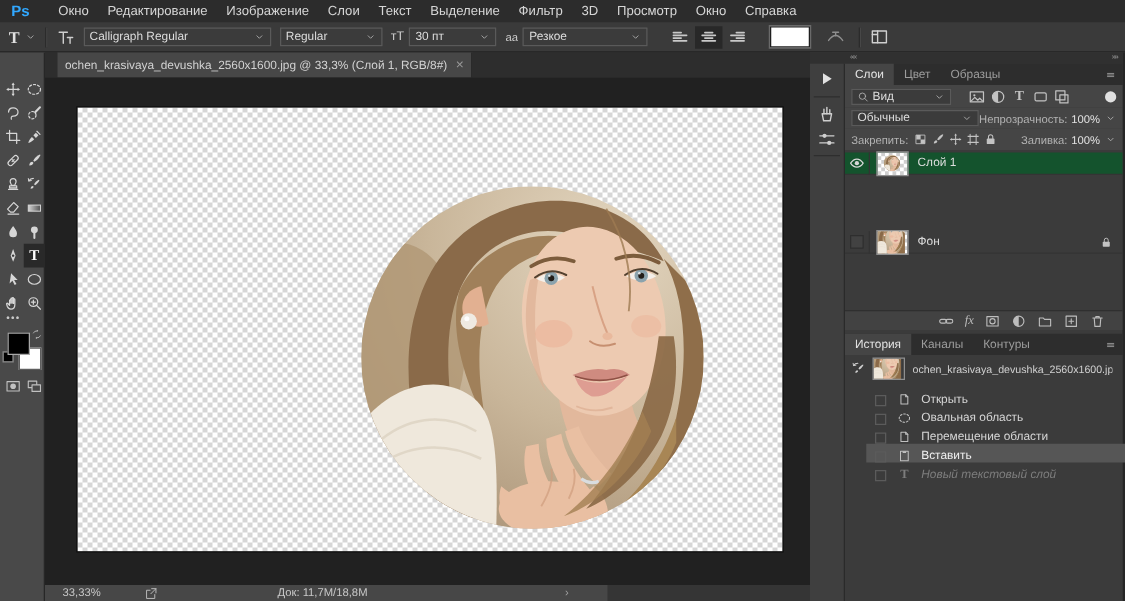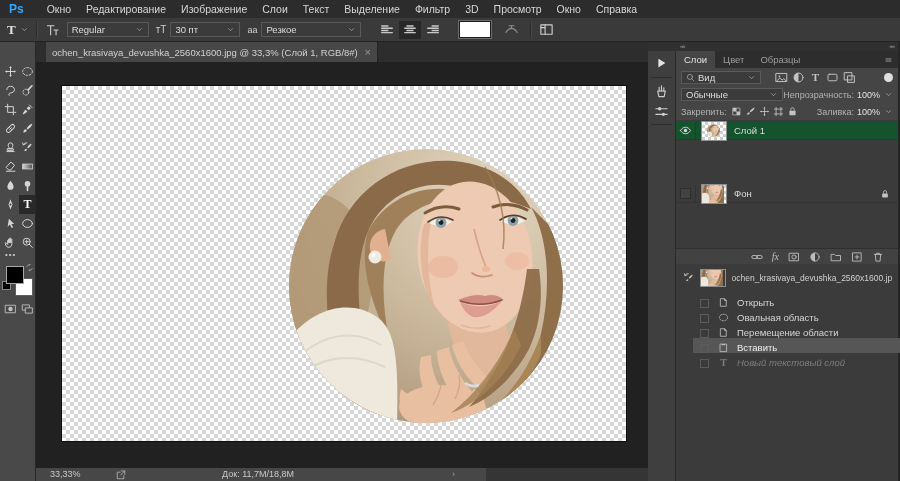--- a/index.html
+++ b/index.html
@@ -60,21 +60,21 @@
   #rightdock{left:648px;top:42px;width:252px;height:439px;background:#3b3b3b;border-right:2px solid #262626;box-sizing:border-box;}
   #dock-header{position:absolute;left:0;top:0;width:250px;height:9px;background:#303030;font-size:6px;color:#9c9c9c;letter-spacing:-1px;}
   #iconstrip{position:absolute;left:0;top:9px;width:28px;height:430px;background:#3f3f3f;border-right:1px solid #2a2a2a;box-sizing:border-box;}
   .strip-div{position:absolute;left:3px;width:21px;height:1px;background:#2e2e2e;}
   .panelcol{position:absolute;left:28px;width:222px;}
   .ptabbar{background:#2d2d2d;height:17px;display:flex;align-items:stretch;position:relative;}
   .ptab{display:flex;align-items:center;padding:0 8px;font-size:9.5px;color:#9d9d9d;}
   .ptab.active{background:#454545;color:#e4e4e4;}
   .pmenu-icon{position:absolute;right:5px;top:5px;width:9px;height:8px;color:#9a9a9a;}
   .hdr{background:#454545;}
-  .prow{display:flex;align-items:center;padding:0 5px;box-sizing:border-box;justify-content:center;}
+  .prow{display:flex;align-items:center;padding:0 5px;box-sizing:border-box;}
   .lbl{color:#b3b3b3;font-size:9px;white-space:nowrap;}
   .val{color:#e2e2e2;font-size:9px;margin-left:3px;}
   .sicon{width:13px;height:13px;color:#c3c3c3;}
   .layer-row{position:absolute;left:0;width:222px;height:18px;display:flex;align-items:center;border-bottom:1px solid #343434;box-sizing:border-box;}
   .layer-row.sel{background:#14532d;}
   .eyecell{width:20px;height:18px;display:flex;align-items:center;justify-content:center;border-right:1px solid #333;box-sizing:border-box;}
   .thumb{width:24px;height:18px;margin-left:6px;outline:1px solid #8f8f8f;background:
          conic-gradient(#cfcfcf 25%,#ffffff 0 50%,#cfcfcf 0 75%,#ffffff 0);background-size:6px 6px;
          position:relative;overflow:hidden;flex:0 0 auto;}
   .lname{margin-left:8px;font-size:9.5px;color:#dddddd;}
@@ -180,20 +180,28 @@
           </svg>
         </span>
     </span>
     <span class="vsep"></span>
     <span class="oicon" data-icon="orient">
         <svg viewBox="0 0 16 16" fill="none" stroke="currentColor" stroke-width="1.2" stroke-linecap="round" stroke-linejoin="round">
           <path d="M2.5 4h7M6 4v9.5"></path>
           <path d="M9.5 8.5h4.5M11.8 8.5v5"></path>
         </svg>
       </span>
+    <span class="obox" style="width:150px;">
+      <span>Calligraph Regular</span>
+        <span class="chev" data-icon="chevd">
+          <svg viewBox="0 0 16 16" fill="none" stroke="currentColor" stroke-width="1.2" stroke-linecap="round" stroke-linejoin="round">
+            <path d="M4.5 6.5 8 10l3.5-3.5"></path>
+          </svg>
+        </span>
+    </span>
     <span class="obox" style="width:82px;">
       <span>Regular</span>
         <span class="chev" data-icon="chevd">
           <svg viewBox="0 0 16 16" fill="none" stroke="currentColor" stroke-width="1.2" stroke-linecap="round" stroke-linejoin="round">
             <path d="M4.5 6.5 8 10l3.5-3.5"></path>
           </svg>
         </span>
     </span>
     <span style="font-size:10px;color:#cfcfcf;margin-right:-3px;">тТ</span>
     <span class="obox" style="width:70px;">
@@ -677,20 +685,30 @@
           </span>
         <span class="sicon" data-icon="trash">
             <svg viewBox="0 0 16 16" fill="none" stroke="currentColor" stroke-width="1.2" stroke-linecap="round" stroke-linejoin="round">
               <path d="M3 4.5h10M6.2 4.5V3h3.6v1.5M4.5 4.5l.7 9h5.6l.7-9"></path>
             </svg>
           </span>
       </div>
     </div>
 
     <div class="panelcol" style="top:225px;">
+      <div class="ptabbar">
+        <span class="ptab active">История</span>
+        <span class="ptab">Каналы</span>
+        <span class="ptab">Контуры</span>
+        <span class="pmenu-icon" data-icon="pmenu">
+            <svg viewBox="0 0 16 16" fill="none" stroke="currentColor" stroke-width="1.2" stroke-linecap="round" stroke-linejoin="round">
+              <path d="M3 5.5h10M3 8h10M3 10.5h10" stroke-width="1.4"></path>
+            </svg>
+          </span>
+      </div>
       <div style="position:relative;height:219px;background:#3b3b3b;">
         <div class="prow" style="height:20px;padding-top:2px;">
           <span style="width:12px;height:12px;color:#cfcfcf;" data-icon="histbrush">
               <svg viewBox="0 0 16 16" fill="none" stroke="currentColor" stroke-width="1.2" stroke-linecap="round" stroke-linejoin="round">
                 <path d="M12.5 3.5c-2 .8-3.8 2.4-4.8 4.3l1 1c1.9-1 3.5-2.8 4.3-4.8z" fill="currentColor" stroke="none"></path>
                 <path d="M6.5 9.5c-1.3 0-2.2 1.1-2.2 2.8 1.4.1 2.8-.6 3-1.9z" fill="currentColor" stroke="none"></path>
                 <path d="M2.5 4.5a5.5 5.5 0 014.5-2.3"></path>
                 <path d="M2 2.2 2.5 4.7 5 4.2" stroke-width="1"></path>
               </svg>
             </span>

